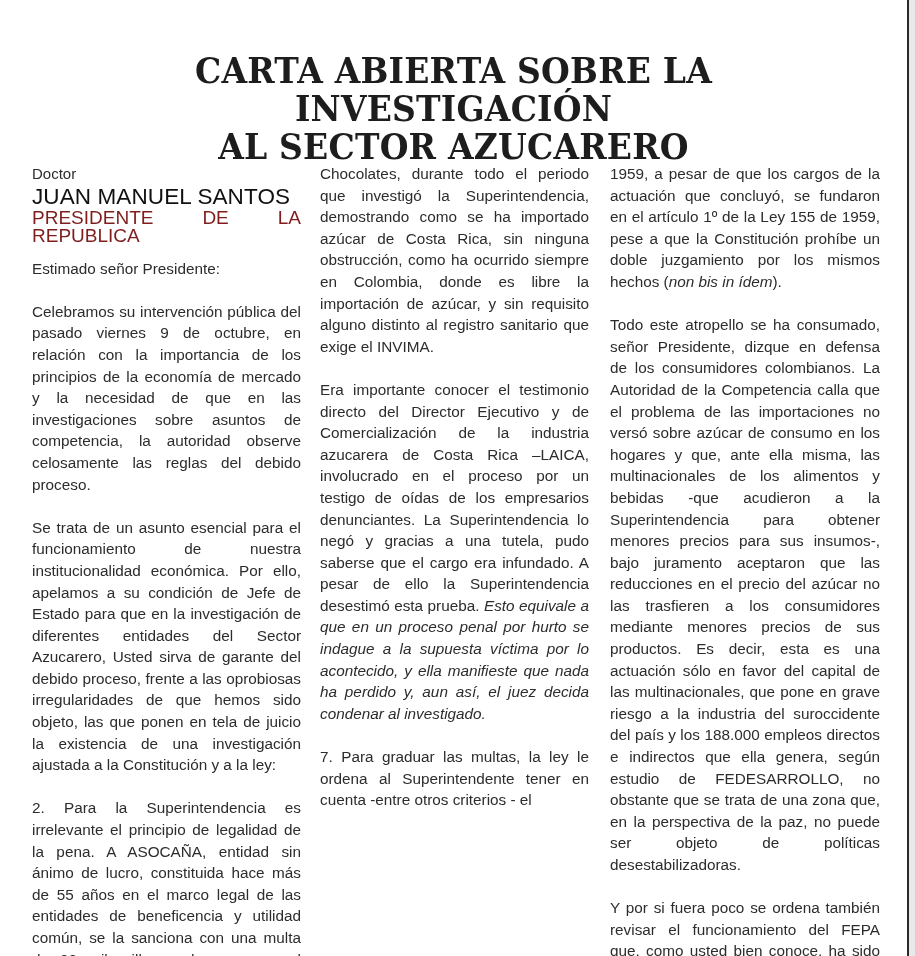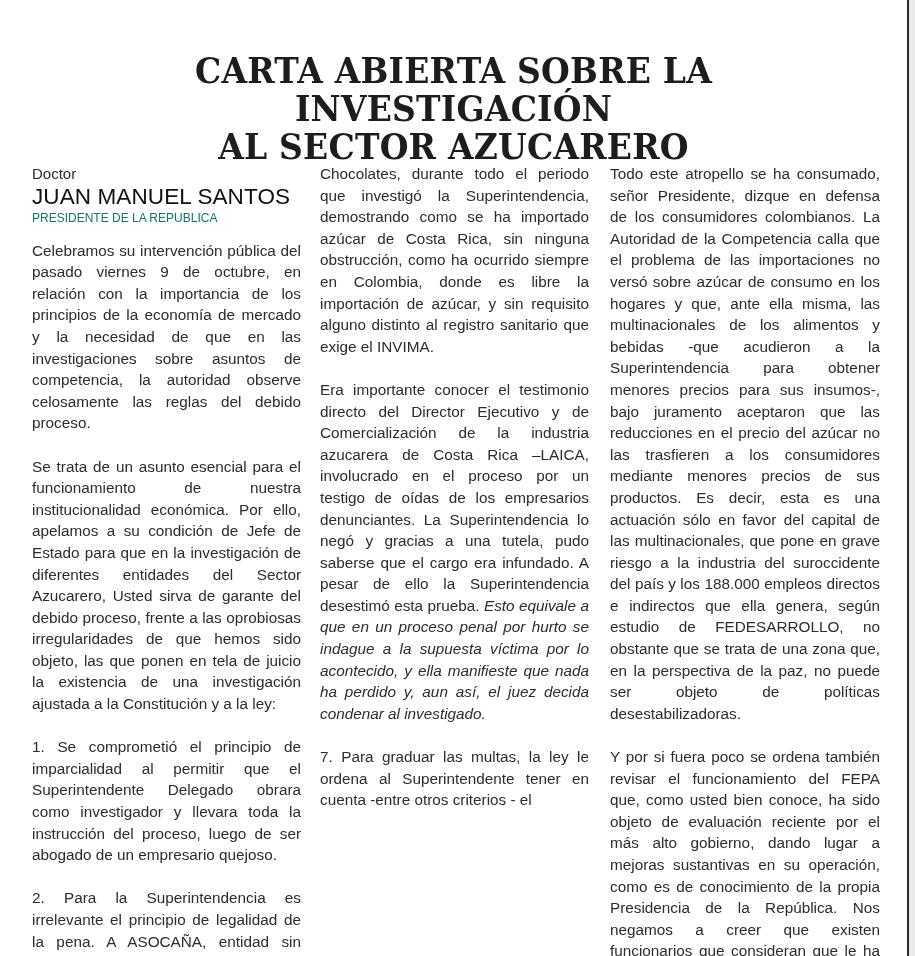--- a/index.html
+++ b/index.html
@@ -27,49 +27,50 @@
   }
   .col p { margin:0 0 21.6px 0; }
   .col1 { left:32px; }
   .col2 { left:320px; }
   .col3 { left:610px; width:270px; }
   .salute-small { font-size:15px; line-height:19px; }
   .name {
     font-weight:normal; font-size:22.5px; line-height:24px; color:#111;
     letter-spacing:0.1px; display:block;
   }
-  .position { font-size:12px; line-height:18px; display:block; color:#0f766e; }
+  .position { font-size:19px; line-height:18px; display:block; color:#7f1d1d; }
   .addressee { margin-bottom:13px; }
   em { font-style:italic; }
 </style>
 </head>
 <body>
 
 <div class="page-edge"></div>
 <div class="page-edge-shadow"></div>
 
 <h1 class="title" style="margin:0;">
   <span>CARTA ABIERTA SOBRE LA INVESTIGACIÓN</span>
   <span>AL SECTOR AZUCARERO</span>
 </h1>
 
 <div class="col col1">
   <div class="addressee">
     <span class="salute-small">Doctor</span>
     <span class="name">JUAN MANUEL SANTOS</span>
     <span class="position">PRESIDENTE DE LA REPUBLICA</span>
   </div>
+  <p>Estimado señor Presidente:</p>
   <p>Celebramos su intervención pública del pasado viernes 9 de octubre, en relación con la importancia de los principios de la economía de mercado y la necesidad de que en las investigaciones sobre asuntos de competencia, la autoridad observe celosamente las reglas del debido proceso.</p>
   <p>Se trata de un asunto esencial para el funcionamiento de nuestra institucionalidad económica. Por ello, apelamos a su condición de Jefe de Estado para que en la investigación de diferentes entidades del Sector Azucarero, Usted sirva de garante del debido proceso, frente a las oprobiosas irregularidades de que hemos sido objeto, las que ponen en tela de juicio la existencia de una investigación ajustada a la Constitución y a la ley:</p>
-  <p>1. Se comprometió el principio de imparcialidad al permitir que el Superintendente Delegado obrara como investigador y llevara toda la instrucción del proceso, luego de ser abogado de un empresario quejoso.</p>
   <p>2. Para la Superintendencia es irrelevante el principio de legalidad de la pena. A ASOCAÑA, entidad sin ánimo de lucro, constituida hace más de 55 años en el marco legal de las entidades de beneficencia y utilidad común, se la sanciona con una multa de 30 mil millones de pesos, y el Patrimonio Líquido</p>
 </div>
 
 <div class="col col2">
   <p>Chocolates, durante todo el periodo que investigó la Superintendencia, demostrando como se ha importado azúcar de Costa Rica, sin ninguna obstrucción, como ha ocurrido siempre en Colombia, donde es libre la importación de azúcar, y sin requisito alguno distinto al registro sanitario que exige el INVIMA.</p>
   <p><span>Era importante conocer el testimonio directo del Director Ejecutivo y de Comercialización de la industria azucarera de Costa Rica –LAICA, involucrado en el proceso por un testigo de oídas de los empresarios denunciantes. La Superintendencia lo negó y gracias a una tutela, pudo saberse que el cargo era infundado. A pesar de ello la Superintendencia desestimó esta prueba.</span> <em>Esto equivale a que en un proceso penal por hurto se indague a la supuesta víctima por lo acontecido, y ella manifieste que nada ha perdido y, aun así, el juez decida condenar al investigado.</em></p>
   <p><span>7. Para graduar las multas, la ley le ordena al Superintendente tener en cuenta -entre otros criterios - el</span> </p>
 </div>
 
 <div class="col col3">
+  <p><span>1959, a pesar de que los cargos de la actuación que concluyó, se fundaron en el artículo 1º de la Ley 155 de 1959, pese a que la Constitución prohíbe un doble juzgamiento por los mismos hechos (</span><em>non bis in ídem</em><span>).</span></p>
   <p>Todo este atropello se ha consumado, señor Presidente, dizque en defensa de los consumidores colombianos. La Autoridad de la Competencia calla que el problema de las importaciones no versó sobre azúcar de consumo en los hogares y que, ante ella misma, las multinacionales de los alimentos y bebidas -que acudieron a la Superintendencia para obtener menores precios para sus insumos-, bajo juramento aceptaron que las reducciones en el precio del azúcar no las trasfieren a los consumidores mediante menores precios de sus productos. Es decir, esta es una actuación sólo en favor del capital de las multinacionales, que pone en grave riesgo a la industria del suroccidente del país y los 188.000 empleos directos e indirectos que ella genera, según estudio de FEDESARROLLO, no obstante que se trata de una zona que, en la perspectiva de la paz, no puede ser objeto de políticas desestabilizadoras.</p>
   <p>Y por si fuera poco se ordena también revisar el funcionamiento del FEPA que, como usted bien conoce, ha sido objeto de evaluación reciente por el más alto gobierno, dando lugar a mejoras sustantivas en su operación, como es de conocimiento de la propia Presidencia de la República. Nos negamos a creer que existen funcionarios que consideran que le ha llegado la hora a los Fondos de Estabilización de Precios del sector Agropecuario, que Usted contribuyó a</p>
 </div>
 
 </body></html>

